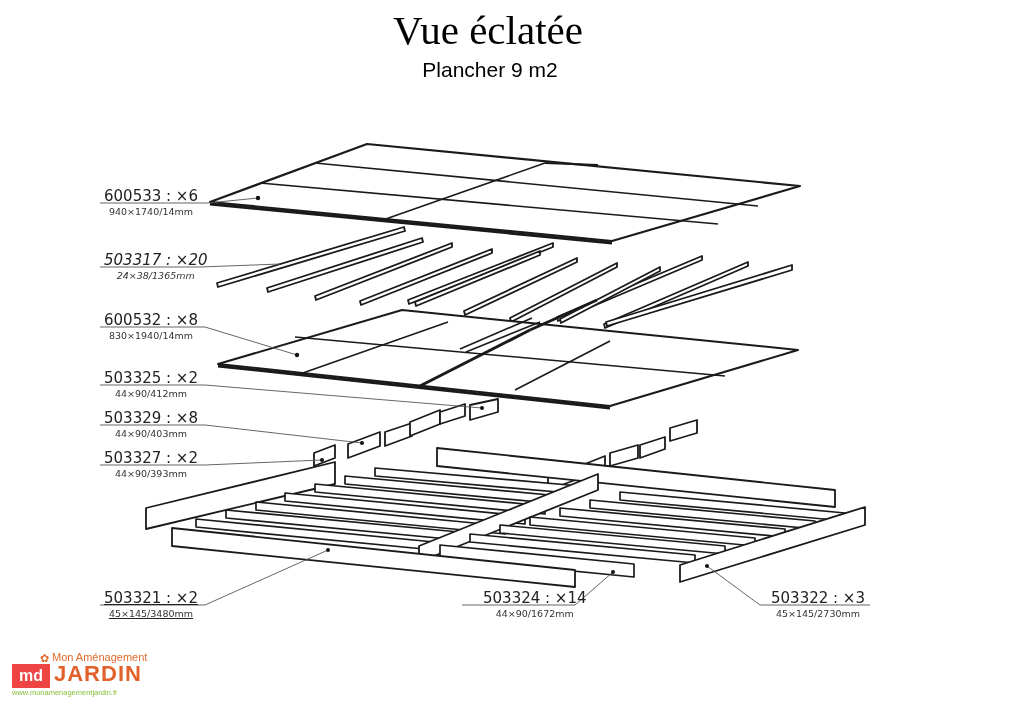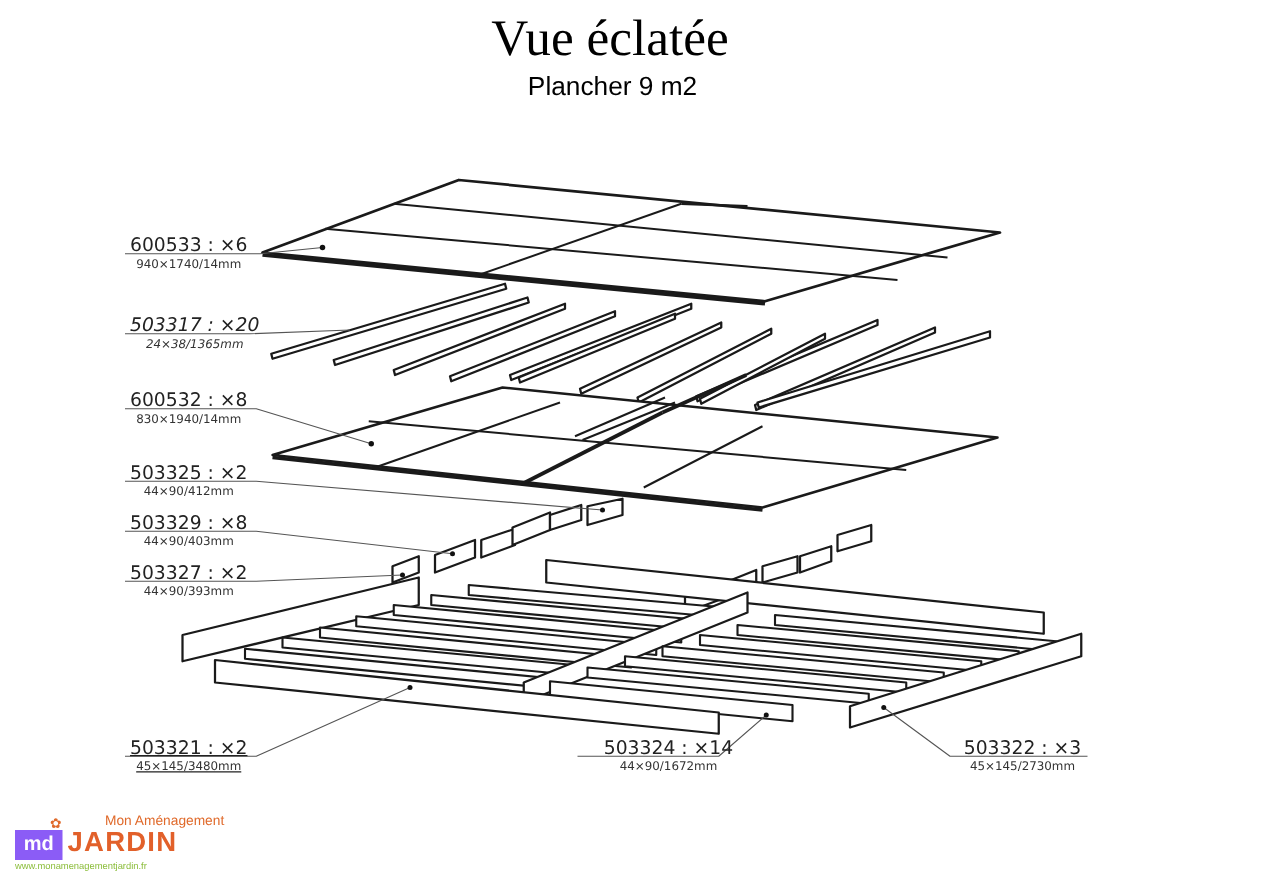--- a/index.html
+++ b/index.html
@@ -4,23 +4,23 @@
   <style>
     html, body { margin: 0; padding: 0; background: #ffffff; }
     body { width: 1024px; height: 705px; position: relative; overflow: hidden; font-family: "Liberation Sans", sans-serif; }
     .title { position: absolute; left: 0; width: 976px; top: 6px; text-align: center; font-size: 41px; color: #000; font-family: Liberation Serif, serif; }
     .subtitle { position: absolute; left: 0; width: 980px; top: 58px; text-align: center; font-size: 21px; color: #000; font-family: "Liberation Sans", sans-serif; }
     .drawing { position: absolute; left: 0; top: 0; }
     .label { position: absolute; color: #222; font-family: "DejaVu Sans", sans-serif; }
     .label .code { font-size: 15px; line-height: 16px; white-space: nowrap; }
     .label .dims { font-size: 9.5px; line-height: 11px; color: #333; white-space: nowrap; margin-top: 2px; text-align: center; }
     .logo { position: absolute; left: 10px; top: 650px; width: 130px; height: 50px; }
-    .logo .top { position: absolute; left: 42px; top: 1px; font-size: 11px; color: #e06a2b; white-space: nowrap; font-family: "Liberation Sans", sans-serif; margin-left: 32px; }
+    .logo .top { position: absolute; left: 42px; top: 1px; font-size: 11px; color: #e06a2b; white-space: nowrap; font-family: "Liberation Sans", sans-serif; }
     .logo .brand { position: absolute; left: 44px; top: 11px; font-size: 22px; font-weight: bold; color: #e2602a; letter-spacing: 1px; font-family: "Liberation Sans", sans-serif; }
-    .logo .mark { position: absolute; left: 2px; top: 14px; width: 38px; height: 24px; background: #8b5cf6; color: #fff; font-size: 16px; font-weight: bold; line-height: 24px; text-align: center; font-family: "Liberation Sans", sans-serif; }
+    .logo .mark { position: absolute; left: 2px; top: 14px; width: 38px; height: 24px; background: #ef4444; color: #fff; font-size: 16px; font-weight: bold; line-height: 24px; text-align: center; font-family: "Liberation Sans", sans-serif; }
     .logo .flower { position: absolute; left: 30px; top: 2px; font-size: 11px; color: #e06a2b; }
     .logo .url { position: absolute; left: 2px; top: 38px; font-size: 7.5px; color: #8bbd3a; white-space: nowrap; font-family: "Liberation Sans", sans-serif; }
   </style>
 </head>
 <body>
 
 <div class="title">Vue éclatée</div>
 <div class="subtitle">Plancher 9 m2</div>
 
 <svg class="drawing" width="1024" height="705" viewBox="0 0 1024 705" xmlns="http://www.w3.org/2000/svg">

